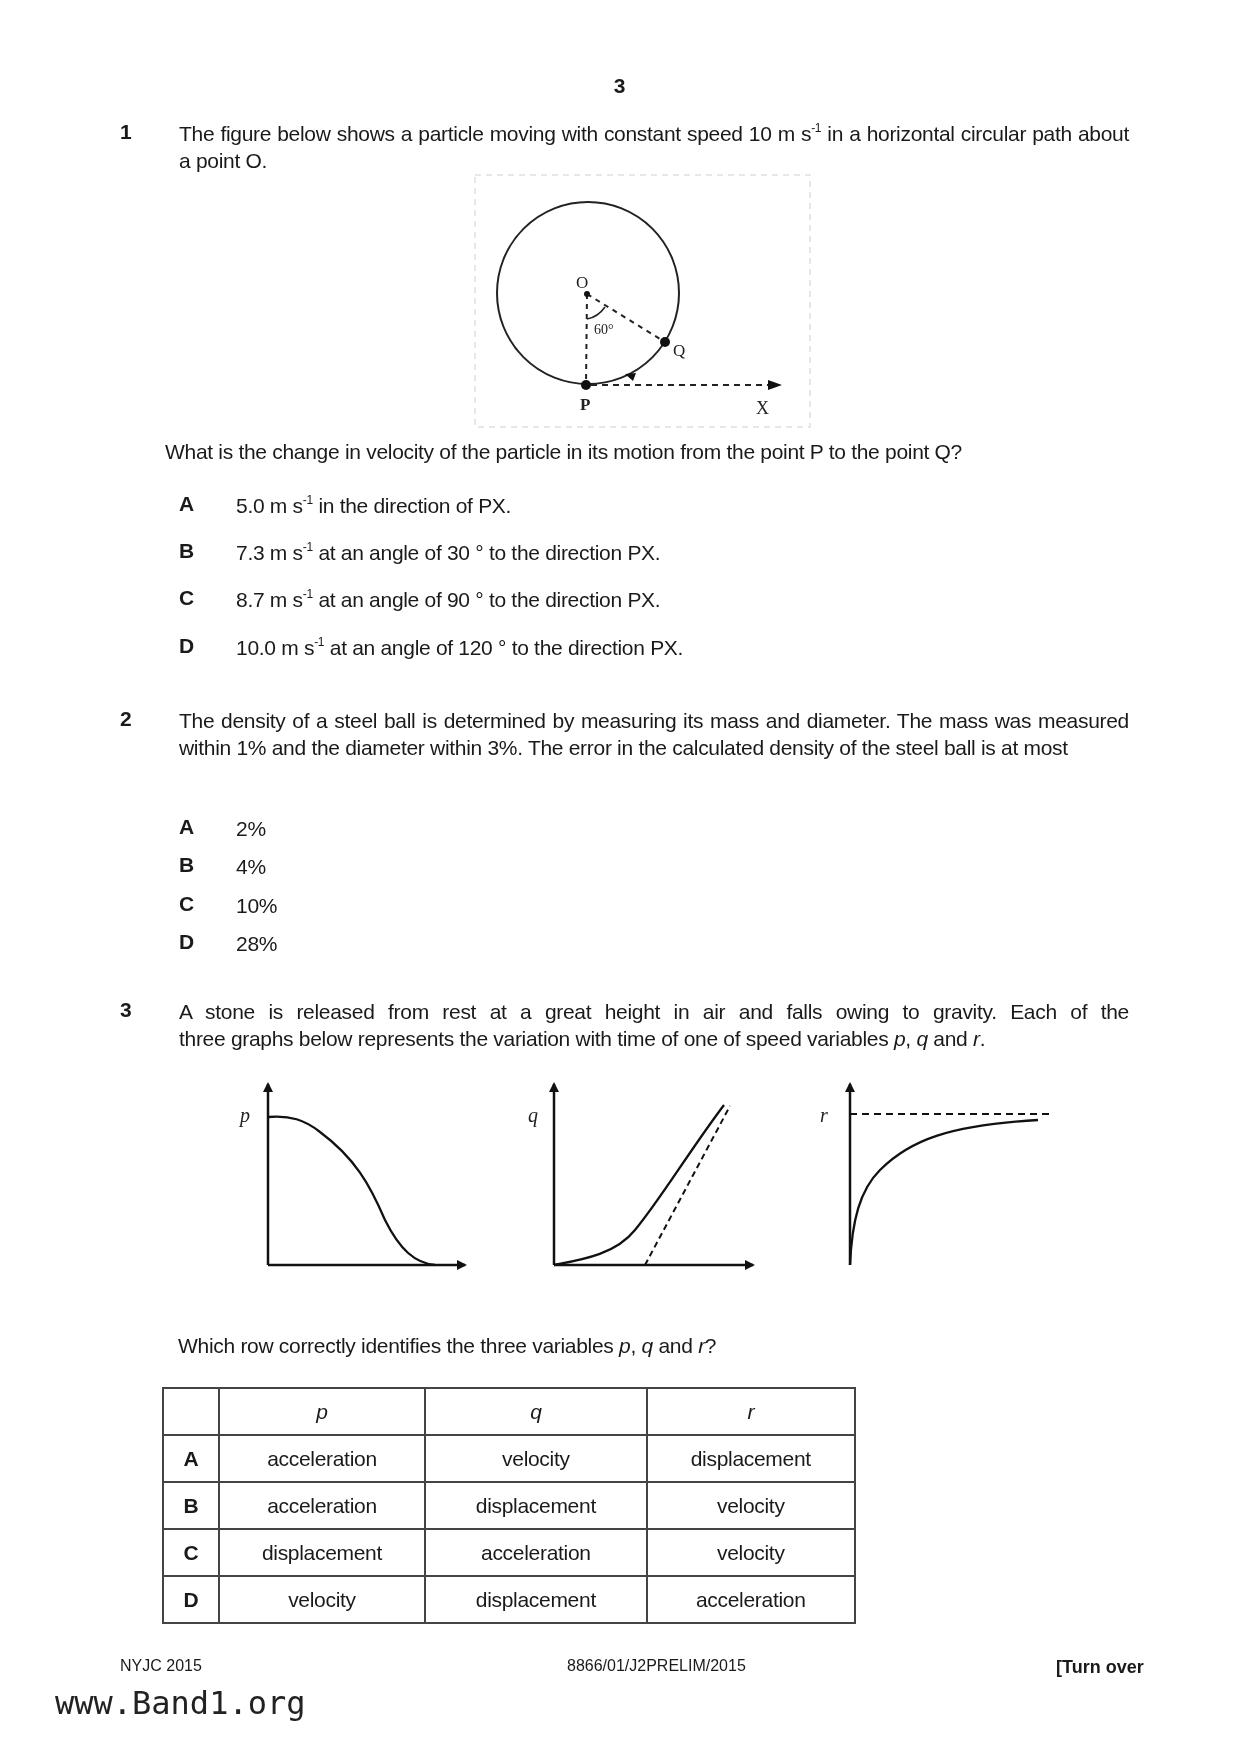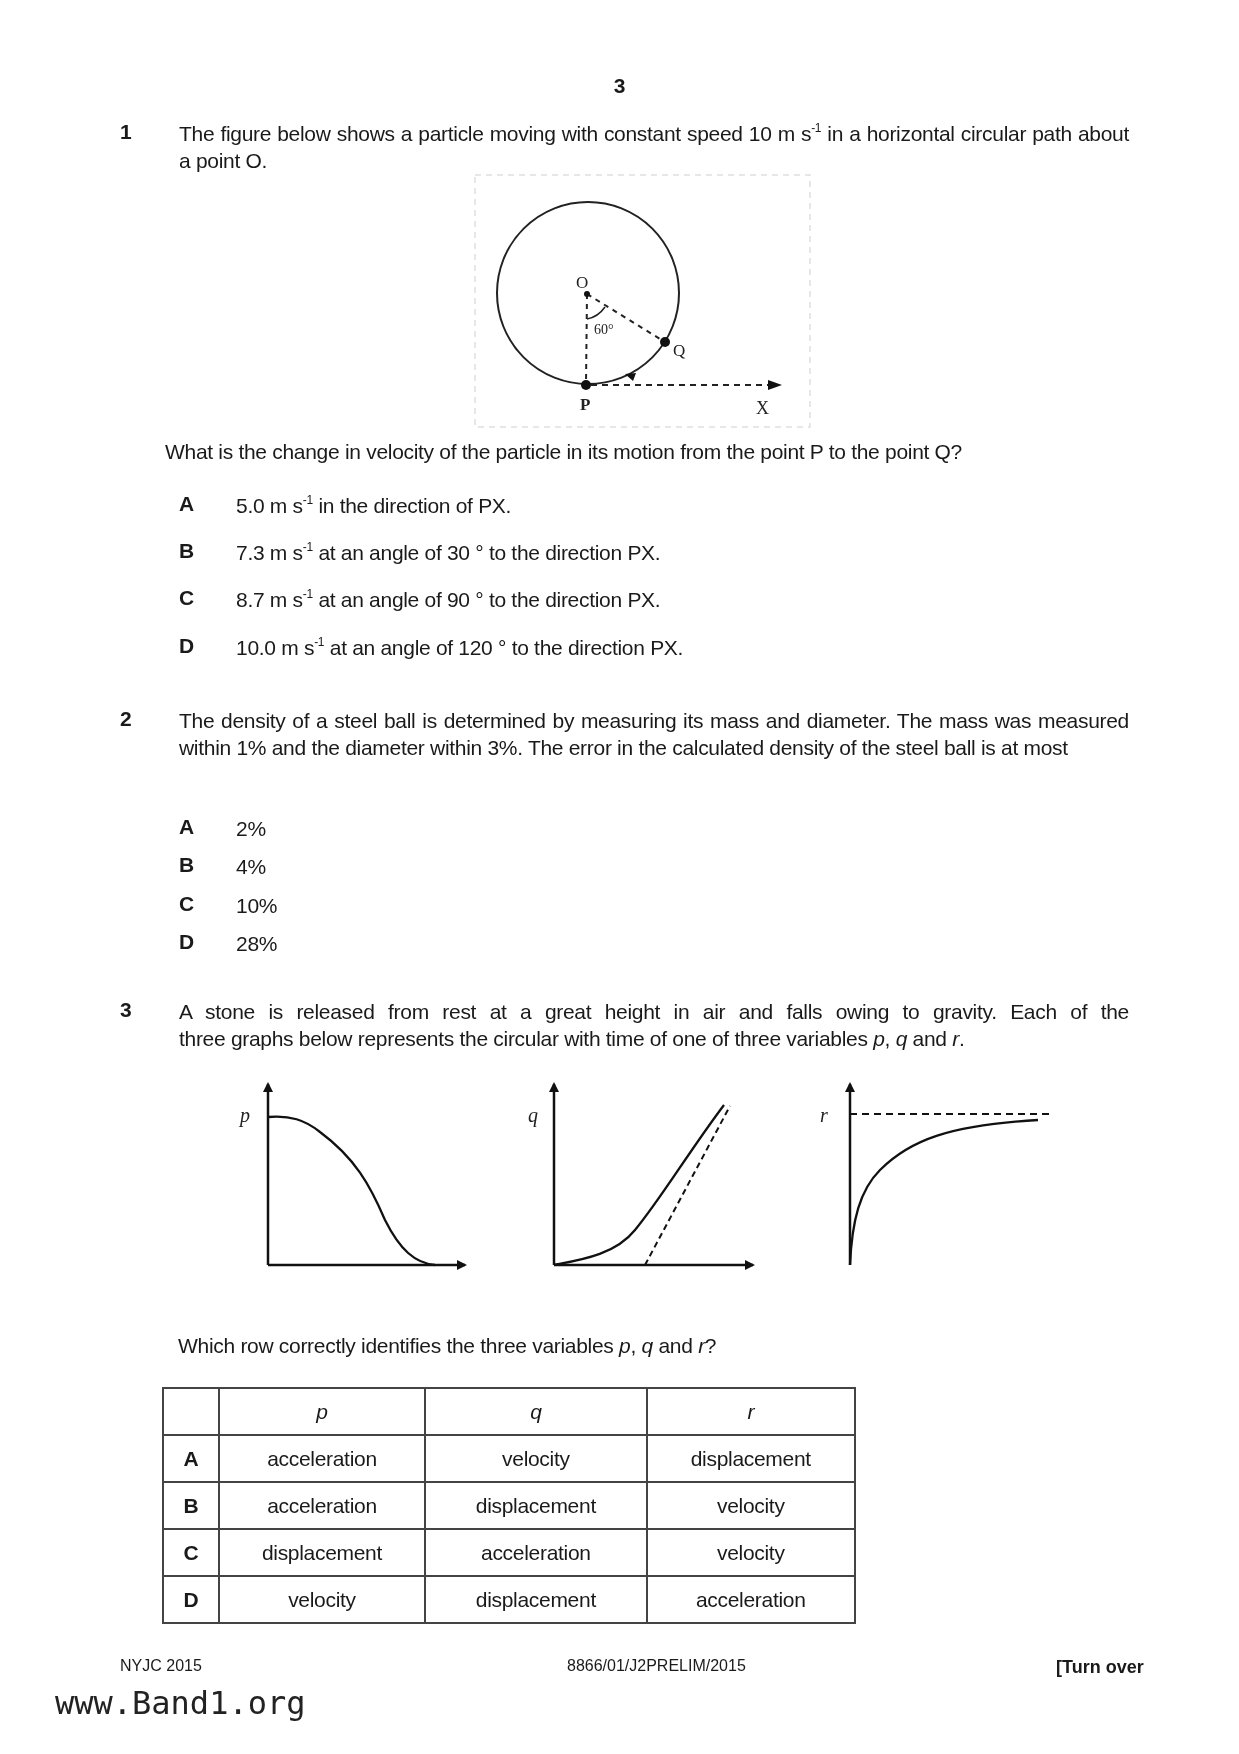--- a/index.html
+++ b/index.html
@@ -79,21 +79,21 @@
 <div class="abs txt" style="left:236px; top:815px;">2%</div>
 <div class="abs optl" style="left:179px; top:853px;">B</div>
 <div class="abs txt" style="left:236px; top:853px;">4%</div>
 <div class="abs optl" style="left:179px; top:892px;">C</div>
 <div class="abs txt" style="left:236px; top:892px;">10%</div>
 <div class="abs optl" style="left:179px; top:930px;">D</div>
 <div class="abs txt" style="left:236px; top:930px;">28%</div>
 
 <div class="abs qnum" style="left:120px; top:998px;">3</div>
 <div class="abs para" style="top:998px; text-align-last: justify;">A stone is released from rest at a great height in air and falls owing to gravity. Each of the</div>
-<div class="abs txt" style="left:179px; top:1025px;"><span>three graphs below represents the circular with time of one of three variables </span><em>p</em><span>, </span><em>q</em><span> and </span><em>r</em><span>.</span></div>
+<div class="abs txt" style="left:179px; top:1025px;"><span>three graphs below represents the variation with time of one of speed variables </span><em>p</em><span>, </span><em>q</em><span> and </span><em>r</em><span>.</span></div>
 
 <svg class="abs" style="left:220px; top:1070px;" width="860" height="215">
   <defs>
     <marker id="ah" markerWidth="10" markerHeight="10" refX="8" refY="5" orient="auto" markerUnits="userSpaceOnUse">
       <polygon points="0,0 10,5 0,10" fill="#111"></polygon>
     </marker>
   </defs>
 
   <g>
     <line x1="48" y1="195" x2="48" y2="14" stroke="#111" stroke-width="2.5" marker-end="url(#ah)"></line>

